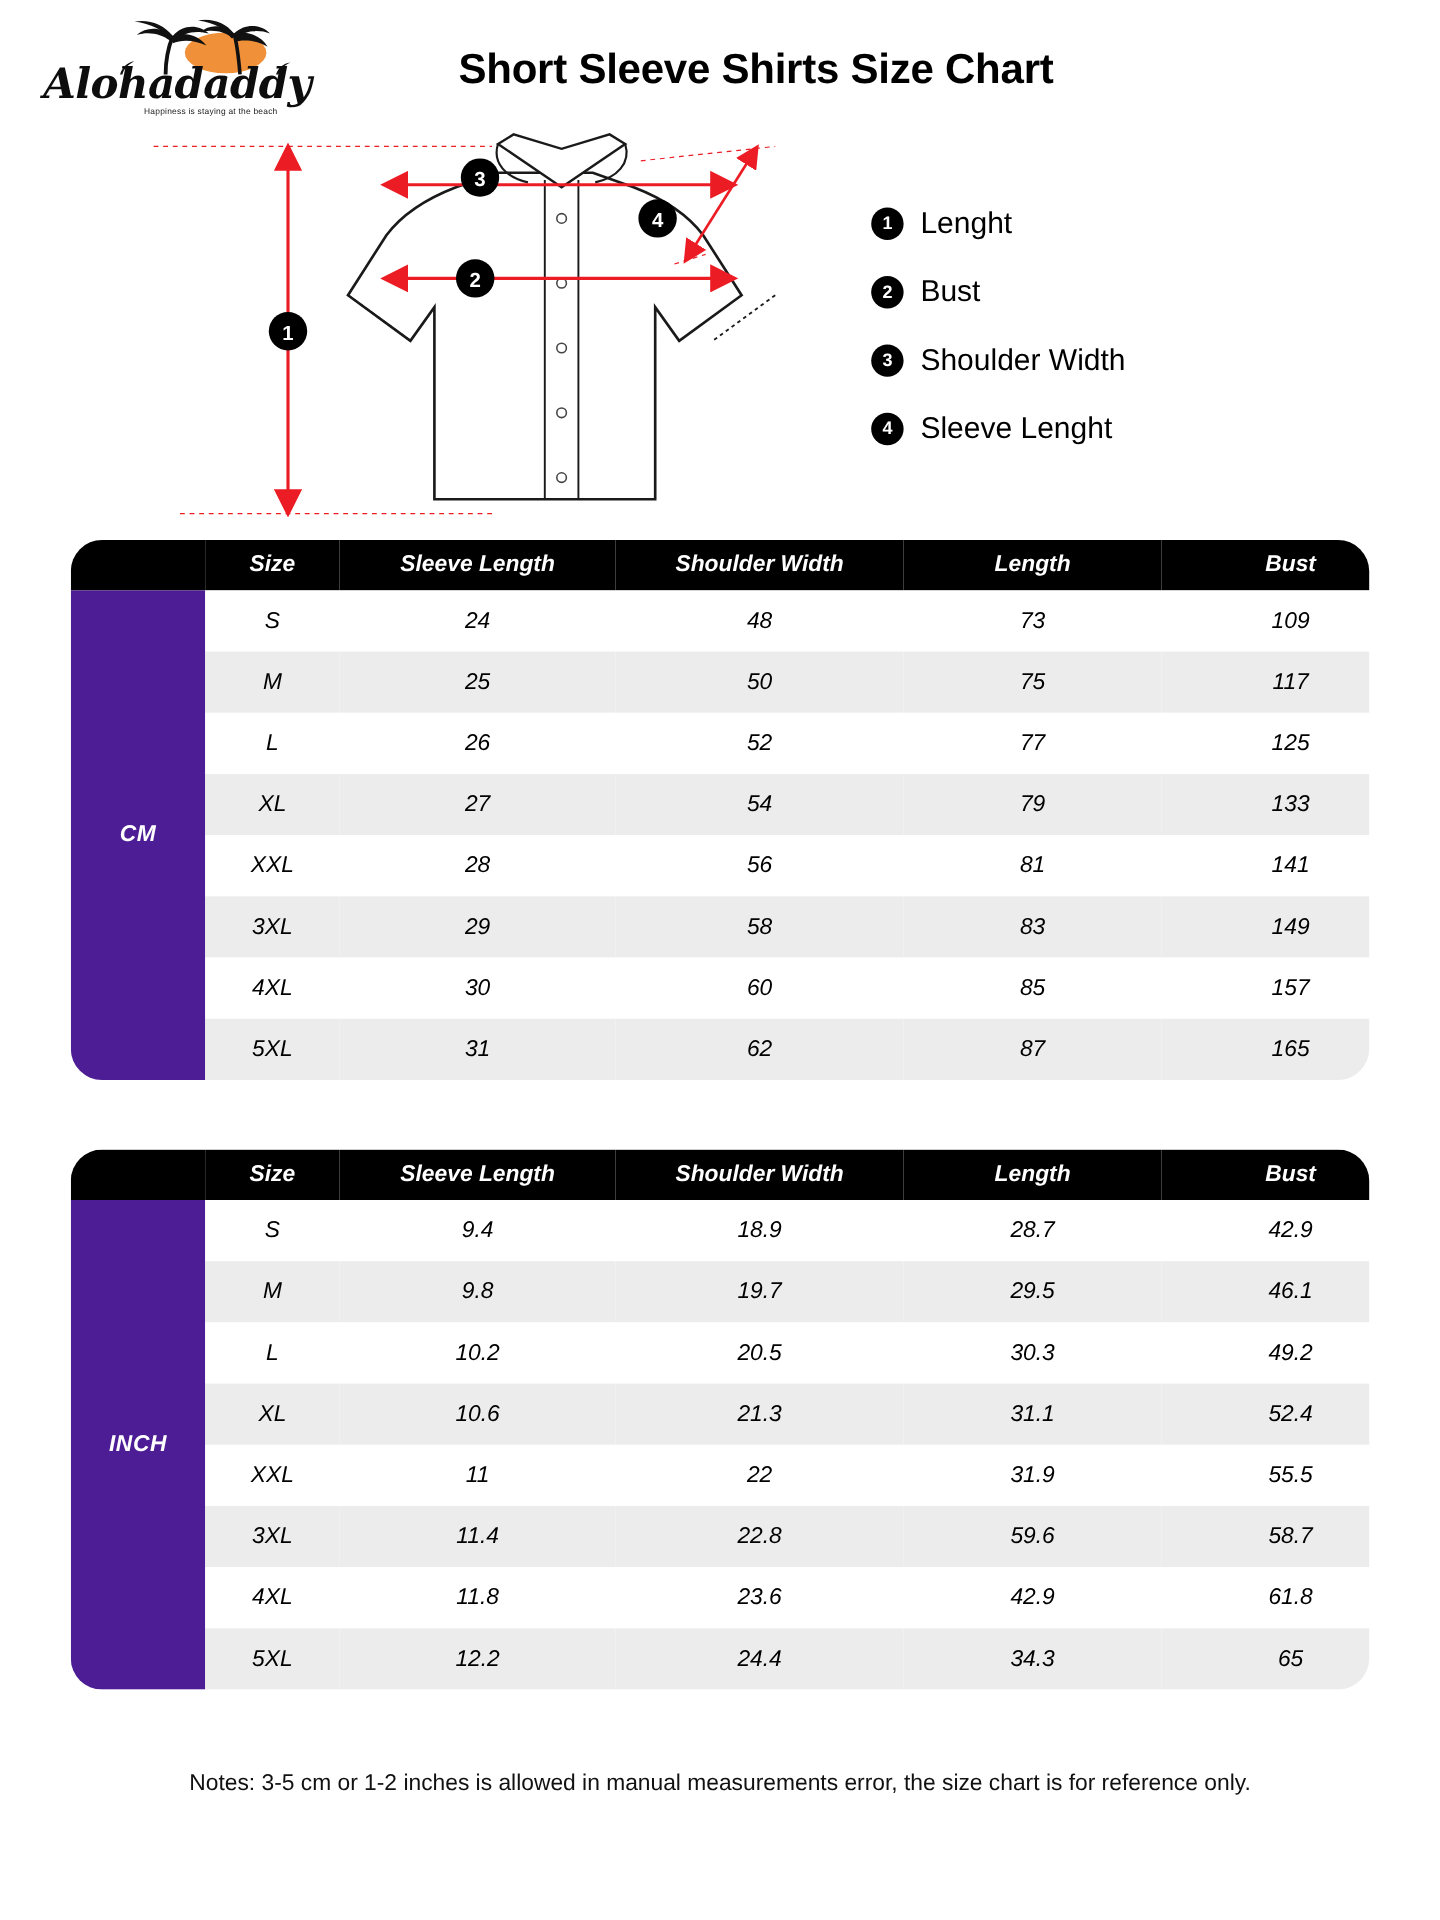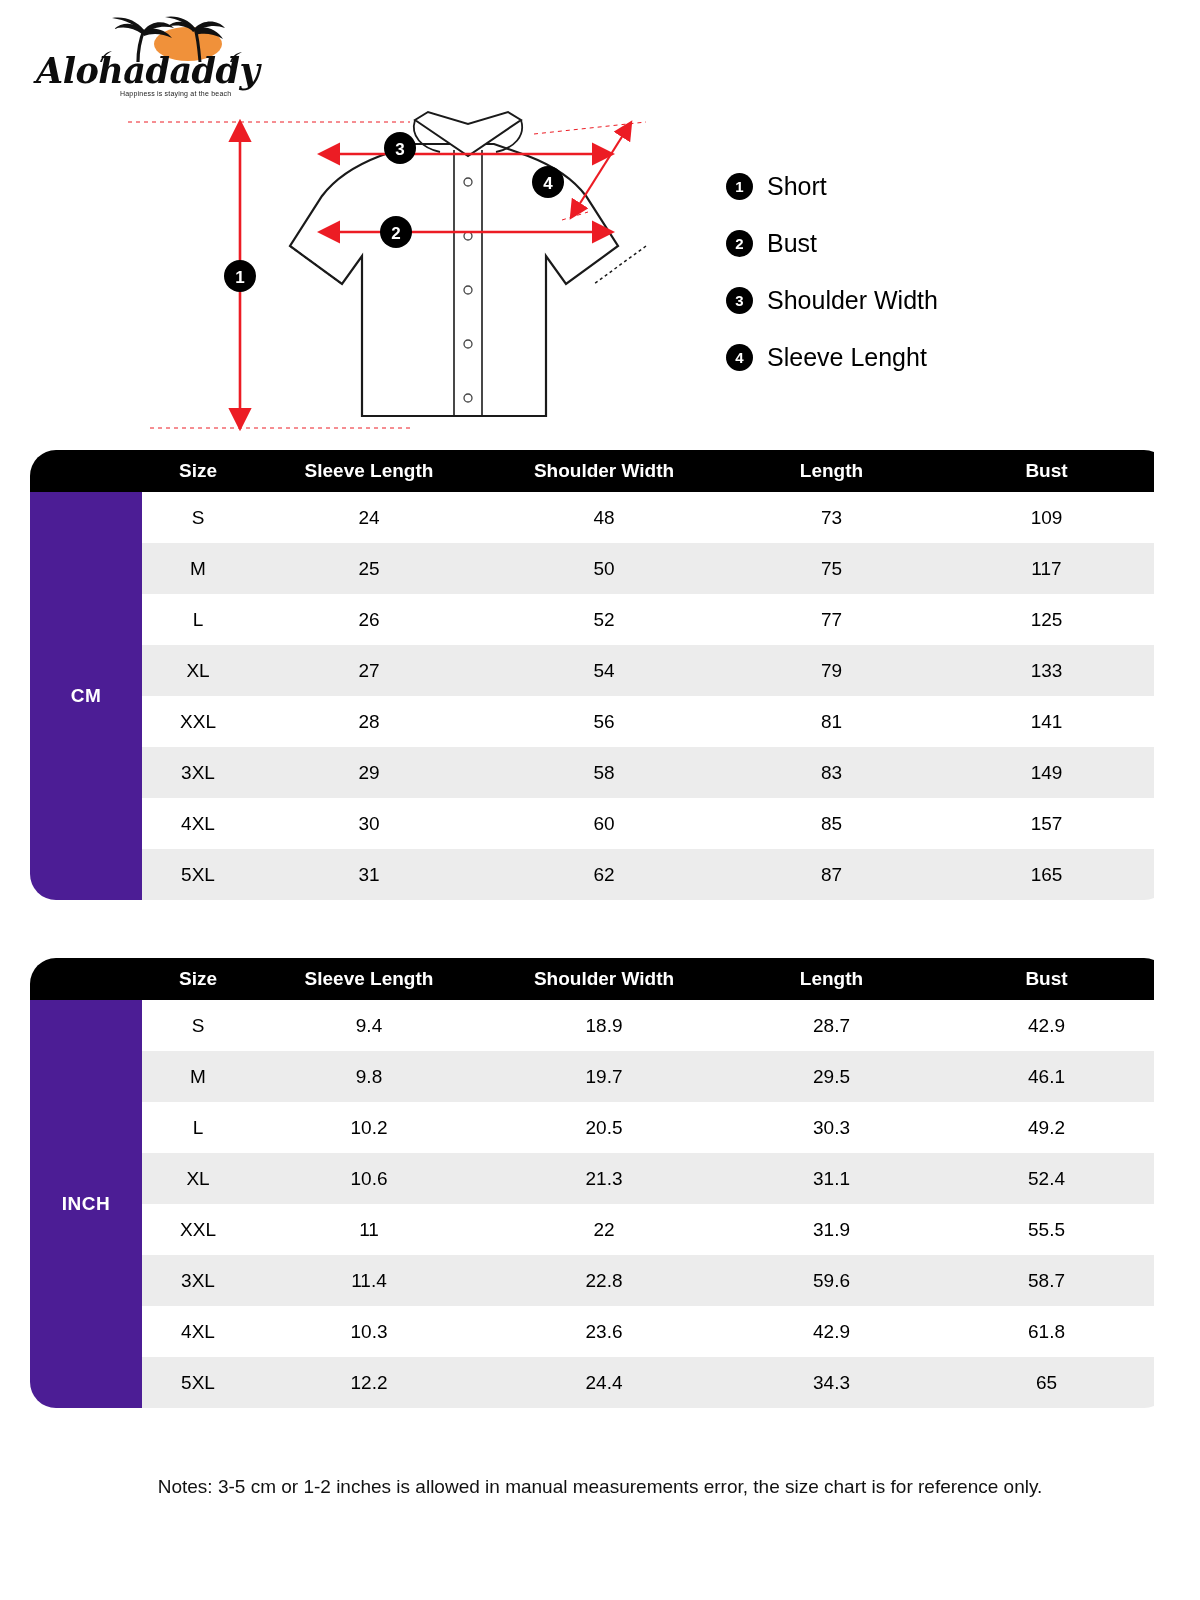--- a/index.html
+++ b/index.html
@@ -92,21 +92,22 @@
     font-weight: bold;
     display: flex;
     align-items: center;
     justify-content: center;
     flex: 0 0 auto;
   }
 
   
   .table-block {
     position: relative;
-    margin: 0 30px;
+    margin: 0 59px;
+    font-style: italic;
   }
   table.size-table {
     width: 1124px;
     border-collapse: collapse;
     table-layout: fixed;
   }
   table.size-table th,
   table.size-table td {
     text-align: center;
     font-size: 19px;
@@ -173,20 +174,21 @@
         <path d="M101 12 C112 9 124 14 129 23 C119 17 108 17 101 19 Z" fill="#111"></path>
         <path d="M101 12 C94 3 83 -1 71 1 C85 3 94 8 99 16 Z" fill="#111"></path>
 
         <path d="M6 46 C8 40 12 36 18 35 C12 38 9 42 8 46 Z" fill="#111"></path>
         <path d="M136 46 C138 40 142 37 148 36 C142 39 139 42 138 46 Z" fill="#111"></path>
       </svg>
       <div class="logo-word">Alohadaddy</div>
       <div class="logo-tag">Happiness is staying at the beach</div>
     </div>
 
+    <div class="title">Short Sleeve Shirts Size Chart</div>
   </div>
 
   <div class="diagram">
 
     <svg class="shirt-svg" width="620" height="340" viewBox="0 0 620 340">
       <defs>
         <marker id="ar" markerWidth="9" markerHeight="9" refX="7" refY="4.5" orient="auto">
           <path d="M0,0 L9,4.5 L0,9 z" fill="#ec1c24"></path>
         </marker>
         <marker id="arS" markerWidth="9" markerHeight="9" refX="2" refY="4.5" orient="auto">
@@ -241,21 +243,21 @@
         <circle cx="290" cy="38" r="16" fill="#000"></circle>
         <text x="290" y="45" text-anchor="middle" fill="#fff" font-size="17" font-weight="bold" font-family="Liberation Sans, sans-serif">3</text>
         <circle cx="438" cy="72" r="16" fill="#000"></circle>
         <text x="438" y="79" text-anchor="middle" fill="#fff" font-size="17" font-weight="bold" font-family="Liberation Sans, sans-serif">4</text>
       </g>
     </svg>
 
     <div class="legend">
       <div class="legend-row">
         <span class="bullet">1</span>
-        <span>Short</span>
+        <span>Lenght</span>
       </div>
       <div class="legend-row">
         <span class="bullet">2</span>
         <span>Bust</span>
       </div>
       <div class="legend-row">
         <span class="bullet">3</span>
         <span>Shoulder Width</span>
       </div>
       <div class="legend-row">
@@ -395,21 +397,21 @@
         </tr>
         <tr class="alt">
           <td class="data">3XL</td>
           <td class="data">11.4</td>
           <td class="data">22.8</td>
           <td class="data">59.6</td>
           <td class="data">58.7</td>
         </tr>
         <tr>
           <td class="data">4XL</td>
-          <td class="data">10.3</td>
+          <td class="data">11.8</td>
           <td class="data">23.6</td>
           <td class="data">42.9</td>
           <td class="data">61.8</td>
         </tr>
         <tr class="alt">
           <td class="data">5XL</td>
           <td class="data">12.2</td>
           <td class="data">24.4</td>
           <td class="data">34.3</td>
           <td class="data">65</td>

